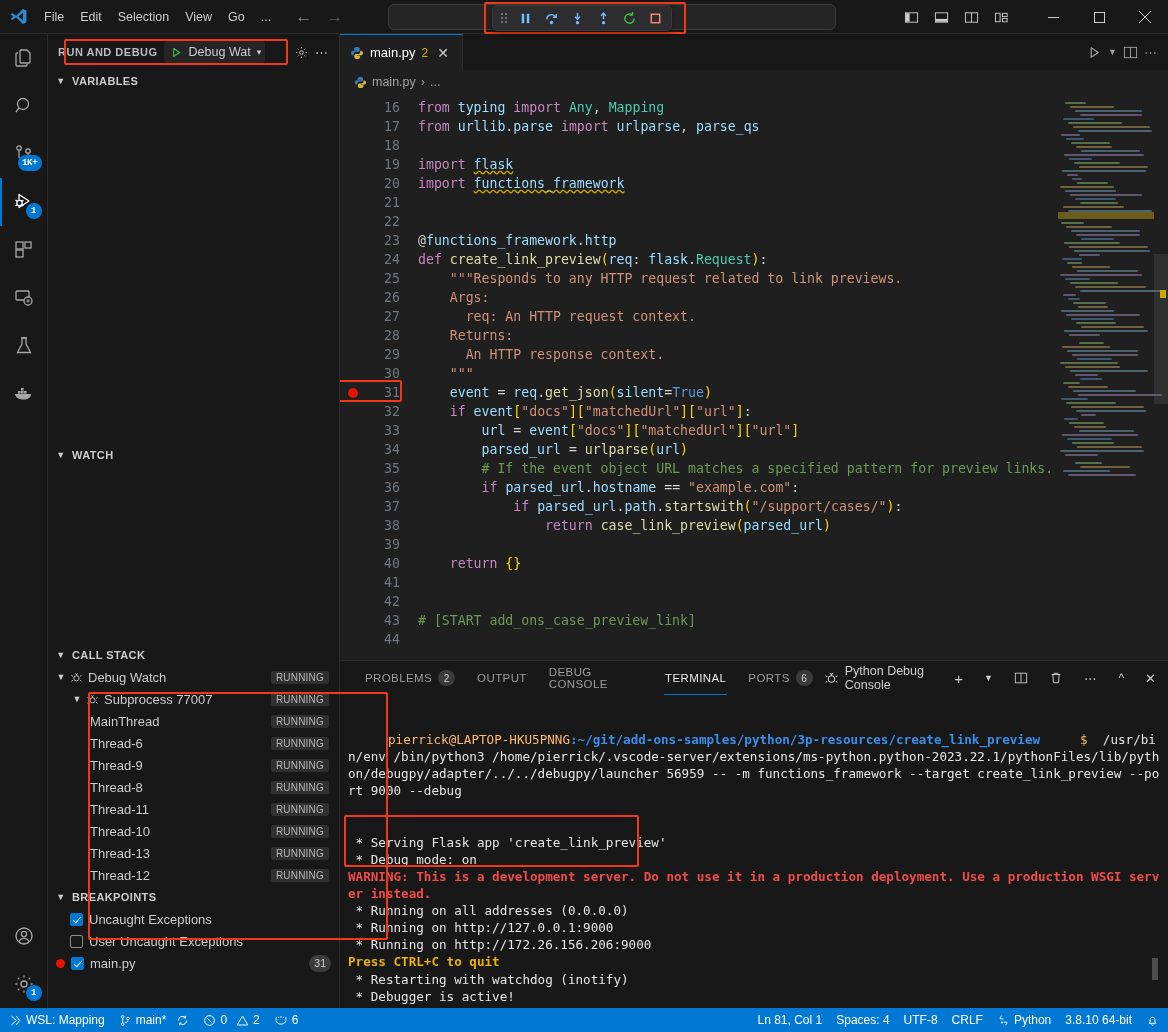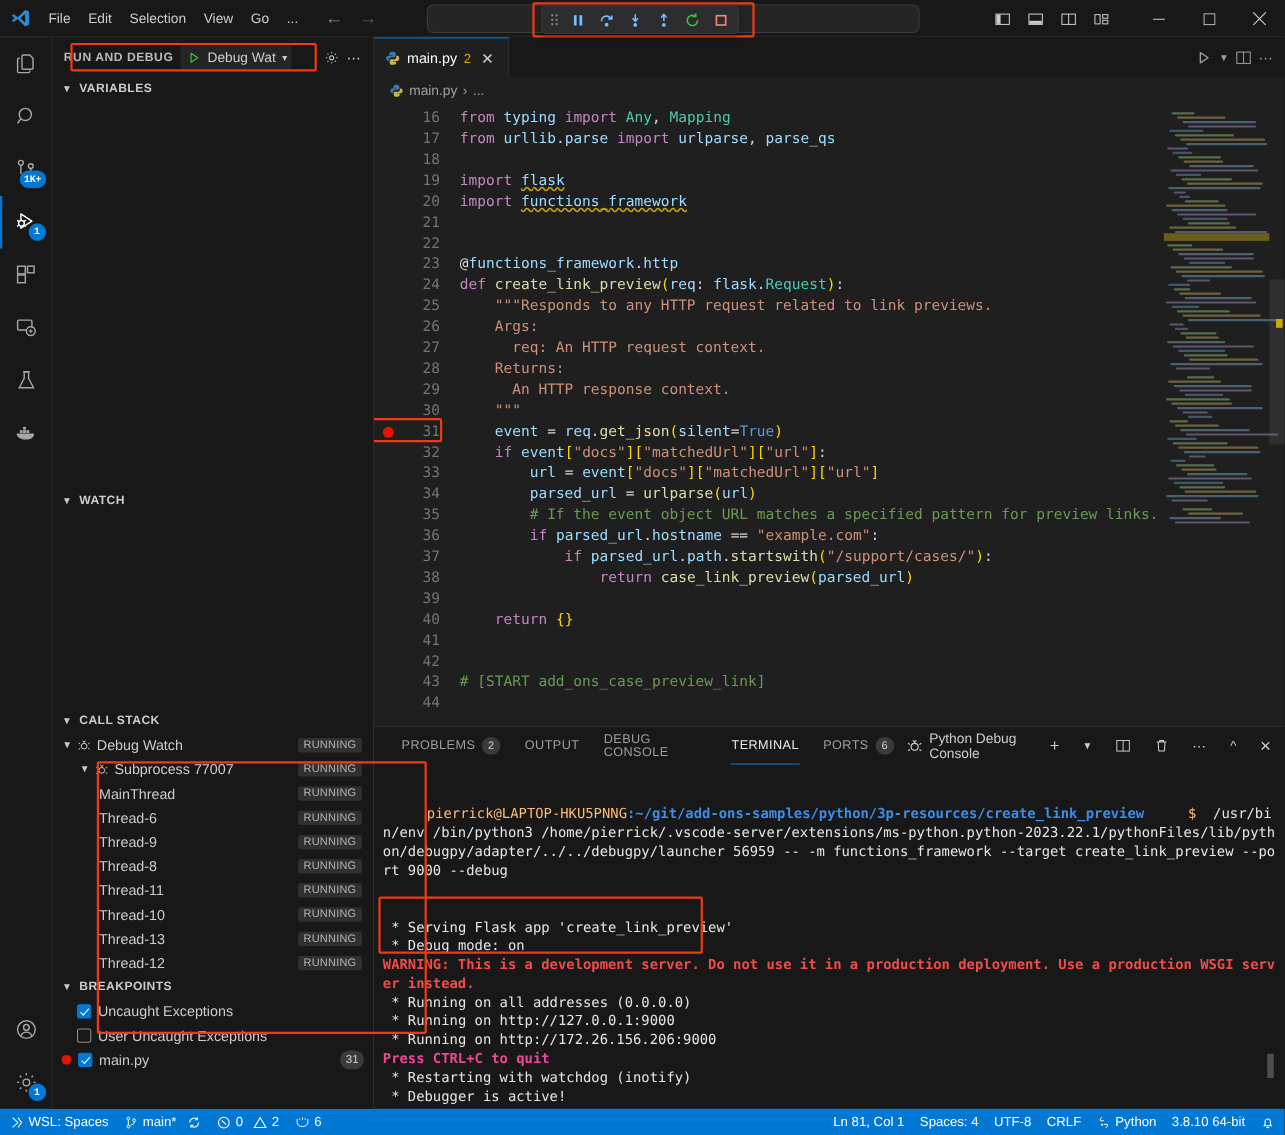--- a/index.html
+++ b/index.html
@@ -184,21 +184,21 @@
 
   .terminal {
     flex: 1 1 auto; padding: 2px 8px 0 8px; overflow: hidden;
     font-family: "DejaVu Sans Mono", monospace; font-size: 12.6px; line-height: 17.1px;
     color: #cccccc; white-space: pre-wrap; word-break: break-all; position: relative;
   }
   .t-green { color: #fdba74; font-weight: normal; margin-left: 40px; }
   .t-blue  { color: #3b8eea; font-weight: bold; }
   .t-white { color: #e5e5e5; }
   .t-red   { color: #f14c4c; font-weight: bold; }
-  .t-yellow{ color: #ec4899; font-weight: bold; }
+  .t-yellow{ color: #eab308; font-weight: bold; }
   .term-hl-box {
     position: absolute; left: 4px; top: 120px; width: 295px; height: 52px;
     border: 2px solid #f03a17; border-radius: 2px; pointer-events: none; z-index: 3;
   }
   .term-scroll-mark { position: absolute; right: 10px; bottom: 28px; width: 6px; height: 22px; background: #4d4d4d; }
 
   
   .statusbar {
     height: 24px; flex: 0 0 24px; background: #0078d4; display: flex; align-items: center;
     color: #ffffff; font-size: 12px; padding: 0 2px;
@@ -768,21 +768,21 @@
     </div>
   </div>
 
   <div class="statusbar">
     <div class="sb-seg">
       <span>
         <svg width="13" height="13" viewBox="0 0 16 16" fill="none" stroke="#ffffff" stroke-width="1.2">
             <path d="M3 2.5 9 8l-6 5.5M9 2.5 13 8l-4 5.5"></path>
           </svg>
       </span>
-      <span>WSL: Spaces</span>
+      <span>WSL: Mapping</span>
     </div>
     <div class="sb-seg">
       <span>
         <svg width="13" height="13" viewBox="0 0 16 16" fill="none" stroke="#ffffff" stroke-width="1.1">
             <circle cx="4.5" cy="3.5" r="1.6"></circle>
             <circle cx="11" cy="5.5" r="1.6"></circle>
             <circle cx="4.5" cy="12.5" r="1.6"></circle>
             <path d="M4.5 5.1v5.8M11 7.1v1c0 1.8-2 2.4-4 2.6"></path>
           </svg>
       </span>

